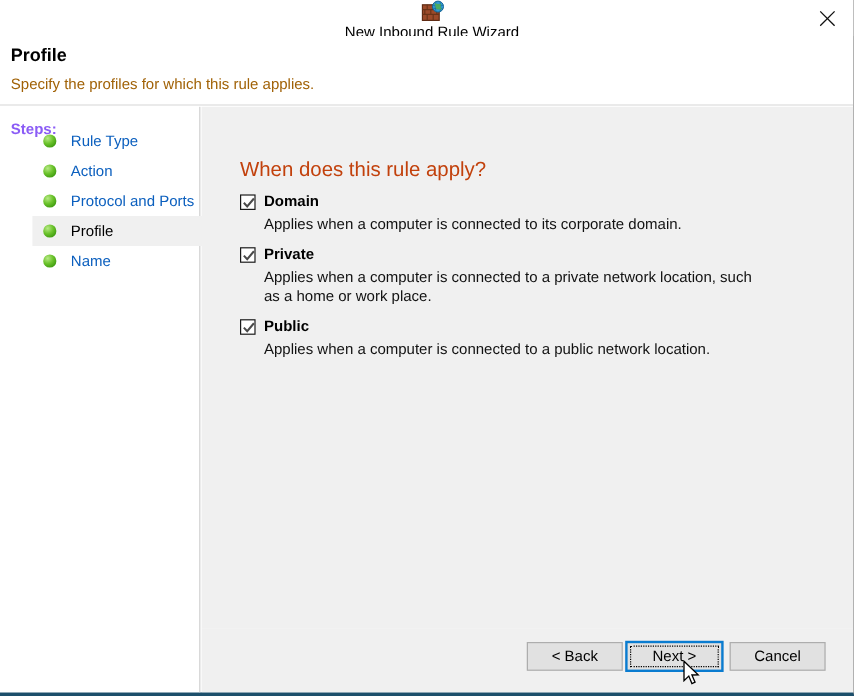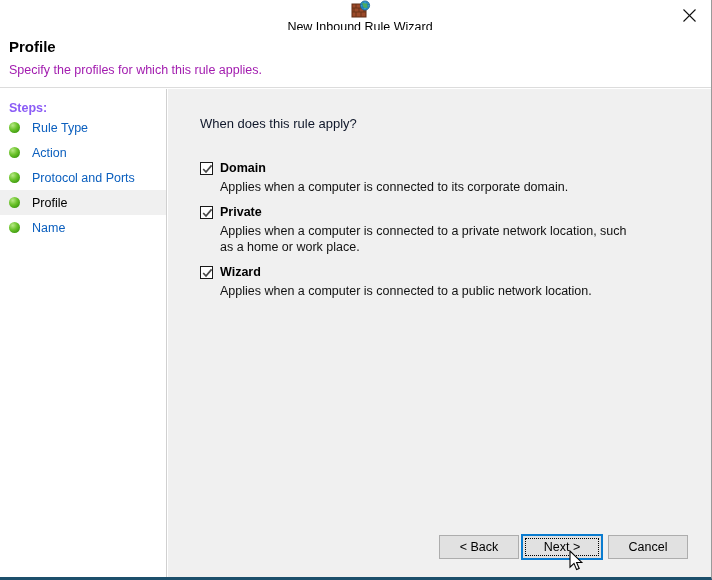--- a/index.html
+++ b/index.html
@@ -73,21 +73,21 @@
     position: absolute;
     left: 9px; top: 8px;
     font-size: 15px;
     font-weight: bold;
     color: #000000;
   }
   #page-subtitle {
     position: absolute;
     left: 9px; top: 33px;
     font-size: 12.5px;
-    color: #a21caf;
+    color: #a16207;
   }
 
   
   #sidebar {
     position: absolute;
     left: 0; top: 89px;
     width: 167px;
     height: 488px;
     background: #ffffff;
     border-right: 1px solid #d0d0d0;
@@ -95,22 +95,23 @@
   }
   #steps-heading {
     position: absolute;
     left: 9px; top: 12px;
     font-size: 12.5px;
     font-weight: bold;
     color: #8b5cf6;
   }
   #steps-list {
     position: absolute;
-    left: 0; top: 26px;
+    left: 0; top: 16px;
     width: 166px;
+    padding-left: 27px;
   }
   .step-row {
     height: 25px;
     display: flex;
     align-items: center;
     padding-left: 9px;
     box-sizing: border-box;
   }
   .step-row.current { background: #f0f0f0; }
   .step-bullet {
@@ -132,23 +133,23 @@
   #main {
     position: absolute;
     left: 168px; top: 89px;
     width: 543px;
     height: 435px;
     background: #f0f0f0;
     box-sizing: border-box;
   }
   #question {
     position: absolute;
-    left: 32px; top: 27px;
-    font-size: 13px;
-    color: #0f172a;
+    left: 32px; top: 43px;
+    font-size: 17px;
+    color: #c2410c;
   }
   #profile-options {
     position: absolute;
     left: 0; top: 72px;
     width: 543px;
   }
   .option { position: relative; margin-bottom: 10px; }
   .option-head {
     display: flex;
     align-items: flex-start;
@@ -328,21 +329,21 @@
           </div>
           <div class="option-desc">Applies when a computer is connected to a private network location, such as a home or work place.</div>
         </div>
         <div class="option">
           <div class="option-head">
             <span class="checkbox">
               <svg width="11" height="11" viewBox="0 0 11 11">
                 <path d="M1.2 5.0 L4.0 8.0 L9.6 1.4" fill="none" stroke="#4a4a4a" stroke-width="1.7"></path>
               </svg>
             </span>
-            <span class="option-label">Wizard</span>
+            <span class="option-label">Public</span>
           </div>
           <div class="option-desc">Applies when a computer is connected to a public network location.</div>
         </div>
       </div>
   </div>
 
   <div id="buttonbar">
     <button class="btn" id="next-button">
       <span>Next &gt;</span>
       <span id="next-focus-ring"></span>

